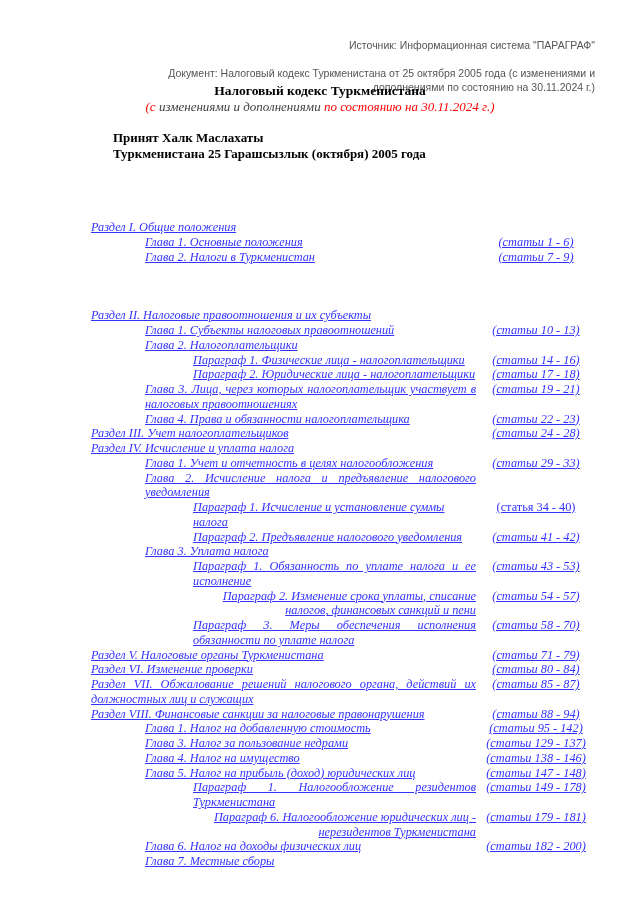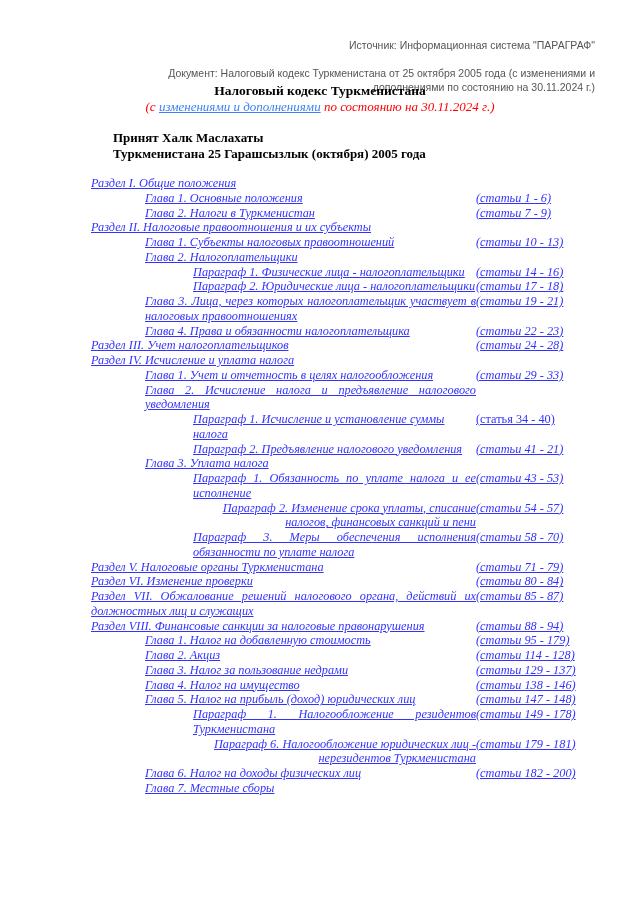--- a/index.html
+++ b/index.html
@@ -41,21 +41,21 @@
   .doc-subtitle {
     position: absolute;
     left: 0;
     width: 640px;
     top: 99px;
     text-align: center;
     font-style: italic;
     font-size: 13px;
     color: #ff0000;
   }
-  .doc-subtitle a { color: #3b82f6; text-decoration: underline; }
+  .doc-subtitle a { color: #404040; }
 
   .adopted {
     position: absolute;
     left: 113px;
     top: 130px;
     font-weight: bold;
     font-size: 13px;
     line-height: 16px;
   }
 
@@ -71,32 +71,32 @@
   .toc-row {
     display: flex;
     align-items: flex-start;
   }
   .toc-left {
     flex: 0 0 auto;
     text-align: justify;
   }
   .toc-right {
     flex: 1 1 auto;
-    text-align: left;
+    text-align: center;
     white-space: nowrap;
   }
   .toc a {
     color: #3333ff;
     text-decoration: underline;
     cursor: pointer;
   }
   .lvl0 .toc-left { width: 385px; margin-left: 0; }
   .lvl1 .toc-left { width: 331px; margin-left: 54px; }
   .lvl2 .toc-left { width: 283px; margin-left: 102px; }
-  .lvl0.full .toc-left { width: 400px; }
+  .lvl0.full .toc-left { width: 400px; margin-top: 44px; }
   .normal-style { font-style: normal; margin-top: 44px; }
 </style>
 </head>
 <body>
 
 <div class="source-block">
   <span class="source-line">Источник: Информационная система "ПАРАГРАФ"</span>
   <span class="source-doc">Документ: Налоговый кодекс Туркменистана от 25 октября 2005 года (с изменениями и дополнениями по состоянию на 30.11.2024 г.)</span>
 </div>
 
@@ -183,21 +183,21 @@
     <div class="toc-right"><a></a></div>
   </div>
 
   <div class="toc-row lvl2">
     <div class="toc-left" style="text-align:left"><a>Параграф 1. Исчисление и установление суммы налога</a></div>
     <div class="toc-right"><a class="normal-style">(статья 34 - 40)</a></div>
   </div>
 
   <div class="toc-row lvl2">
     <div class="toc-left"><a>Параграф 2. Предъявление налогового уведомления</a></div>
-    <div class="toc-right"><a>(статьи 41 - 21)</a></div>
+    <div class="toc-right"><a>(статьи 41 - 42)</a></div>
   </div>
 
   <div class="toc-row lvl1">
     <div class="toc-left"><a>Глава 3. Уплата налога</a></div>
     <div class="toc-right"><a></a></div>
   </div>
 
   <div class="toc-row lvl2">
     <div class="toc-left"><a>Параграф 1. Обязанность по уплате налога и ее исполнение</a></div>
     <div class="toc-right"><a>(статьи 43 - 53)</a></div>
@@ -228,27 +228,23 @@
     <div class="toc-right"><a>(статьи 85 - 87)</a></div>
   </div>
 
   <div class="toc-row lvl0">
     <div class="toc-left" style="text-align:left"><a>Раздел VIII. Финансовые санкции за налоговые правонарушения</a></div>
     <div class="toc-right"><a>(статьи 88 - 94)</a></div>
   </div>
 
   <div class="toc-row lvl1">
     <div class="toc-left"><a>Глава 1. Налог на добавленную стоимость</a></div>
-    <div class="toc-right"><a>(статьи 95 - 179)</a></div>
-  </div>
-
-  <div class="toc-row lvl1">
-    <div class="toc-left"><a>Глава 2. Акциз</a></div>
-    <div class="toc-right"><a>(статьи 114 - 128)</a></div>
-  </div>
+    <div class="toc-right"><a>(статьи 95 - 142)</a></div>
+  </div>
+
 
   <div class="toc-row lvl1">
     <div class="toc-left"><a>Глава 3. Налог за пользование недрами</a></div>
     <div class="toc-right"><a>(статьи 129 - 137)</a></div>
   </div>
 
   <div class="toc-row lvl1">
     <div class="toc-left"><a>Глава 4. Налог на имущество</a></div>
     <div class="toc-right"><a>(статьи 138 - 146)</a></div>
   </div>

